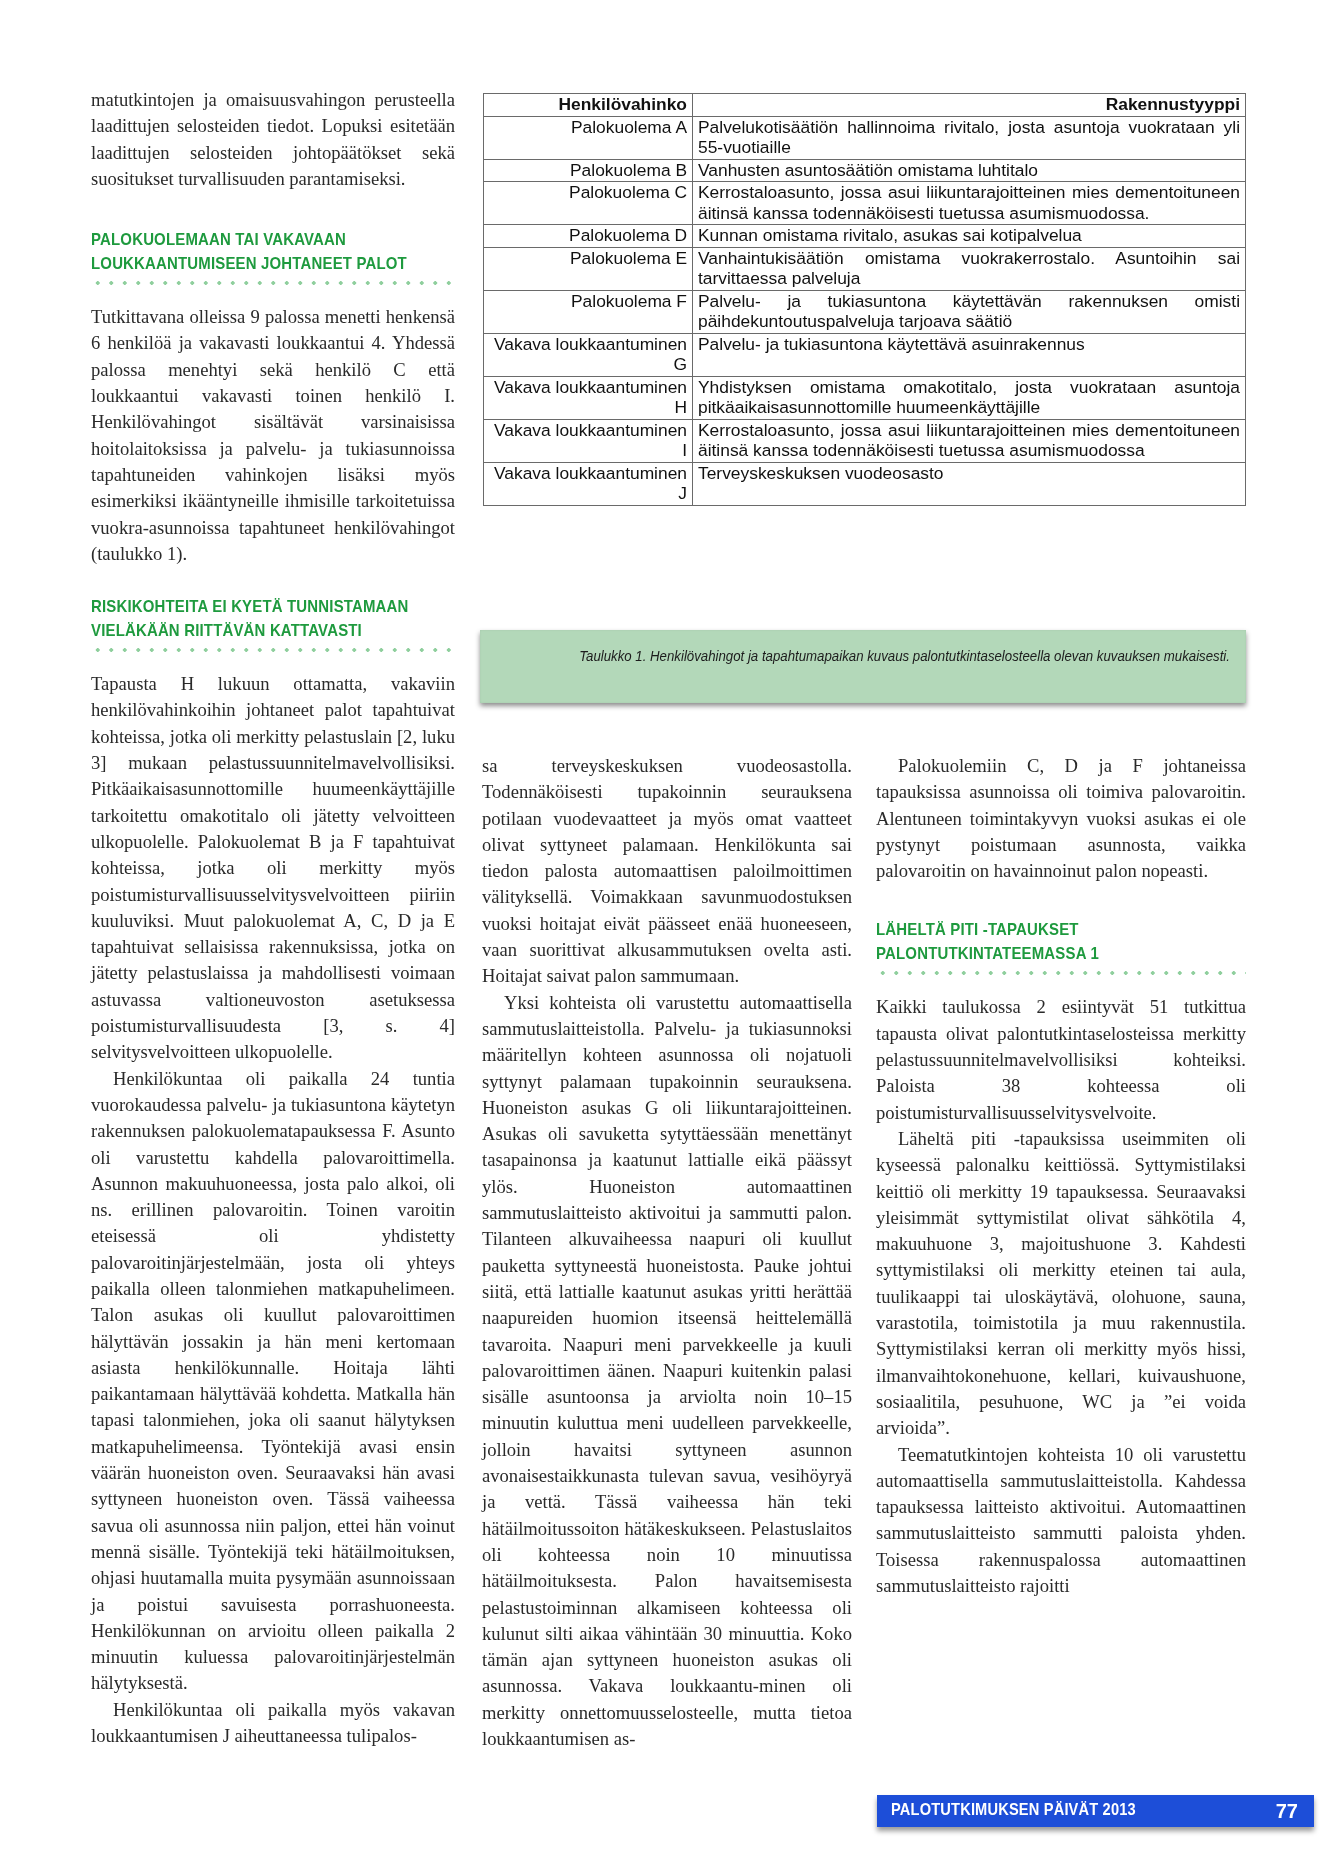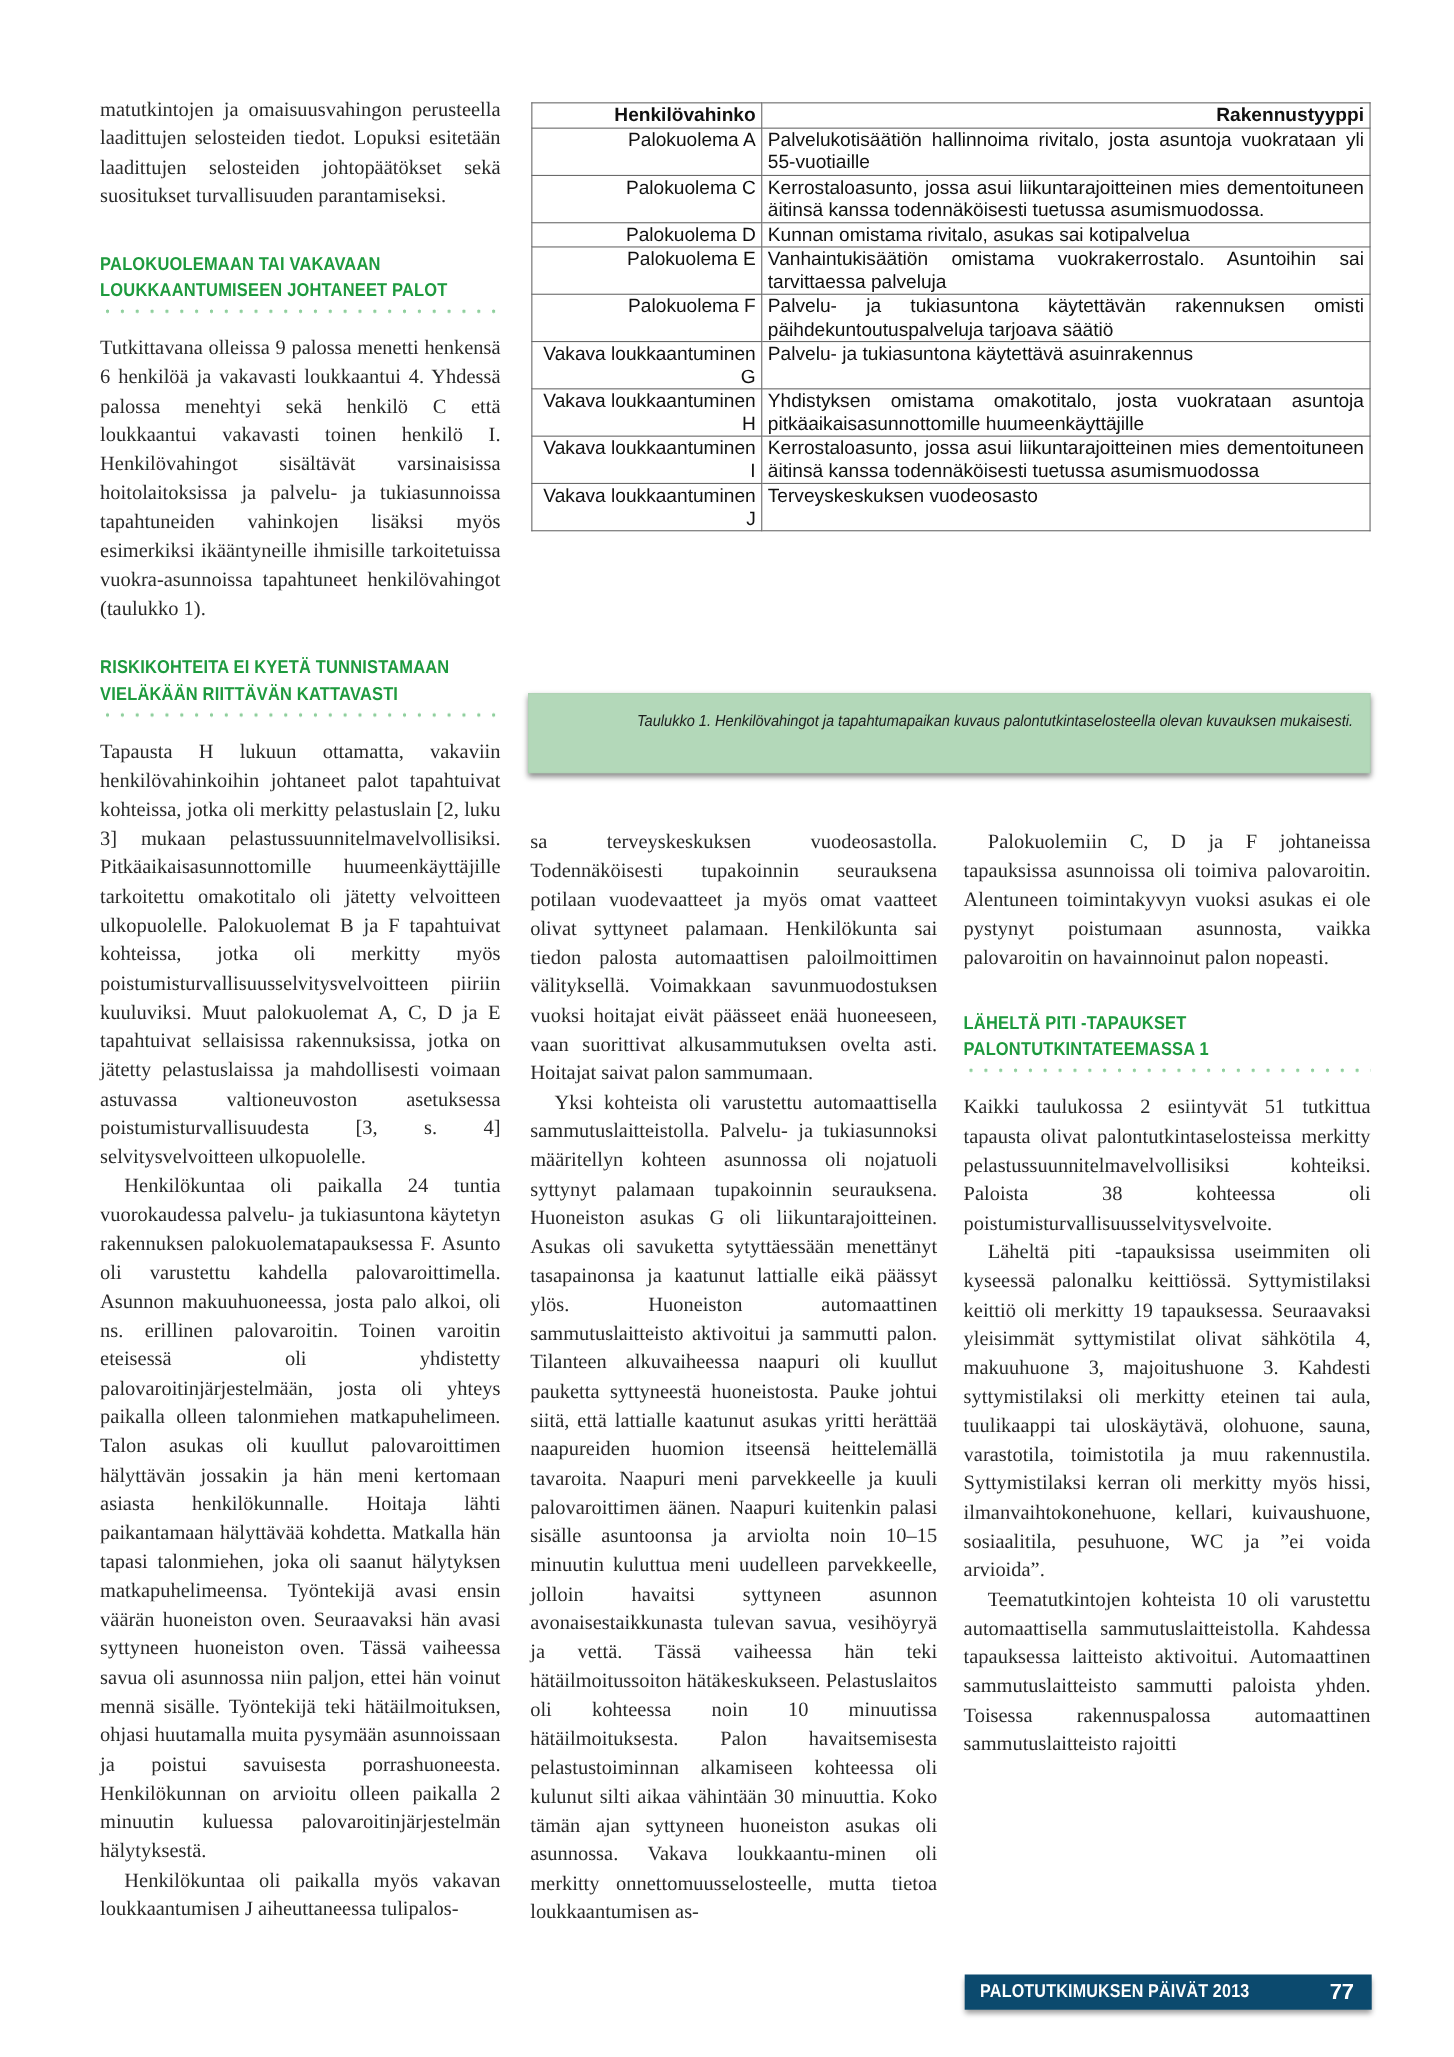--- a/index.html
+++ b/index.html
@@ -35,21 +35,21 @@
 
   
   #caption { position: absolute; left: 480px; top: 630px; width: 766px; height: 73px;
              background: #b3d8b9; box-shadow: 0 3px 5px rgba(0,0,0,0.45), inset 0 0 2px rgba(0,0,0,0.08);
              box-sizing: border-box; padding: 13px 14px 0 14px; text-align: right; }
   #caption span { font-family: "Liberation Sans", "DejaVu Sans", sans-serif; font-style: italic;
                   font-size: 14.4px; line-height: 26px; color: #1c1c1c; display: block;
                   transform: scaleX(0.92); transform-origin: left top; width: 800px; }
 
   
-  #footer { position: absolute; left: 877px; top: 1795px; width: 370px; height: 32px; background: #0c4a6e;
+  #footer { position: absolute; left: 877px; top: 1795px; width: 437px; height: 32px; background: #1d4ed8;
             box-shadow: 0 4px 5px rgba(0,0,0,0.4); }
   #footer .ftitle { position: absolute; left: 14px; top: 5px; font-family: "Liberation Sans", "DejaVu Sans", sans-serif;
                     font-weight: bold; font-size: 17px; color: #fff; letter-spacing: 0.2px;
                     transform: scaleX(0.86); transform-origin: left center; white-space: nowrap; }
   #footer .fpage { position: absolute; right: 16px; top: 5px; font-family: "Liberation Sans", "DejaVu Sans", sans-serif;
                    font-weight: bold; font-size: 20px; color: #fff; }
 </style>
 </head>
 <body>
 
@@ -78,20 +78,24 @@
       <thead>
         <tr>
           <th class="c1">Henkilövahinko</th>
           <th>Rakennustyyppi</th>
         </tr>
       </thead>
       <tbody>
         <tr>
           <td class="c1">Palokuolema A</td>
           <td class="c2">Palvelukotisäätiön hallinnoima rivitalo, josta asuntoja vuokrataan yli 55-vuotiaille</td>
+        </tr>
+        <tr>
+          <td class="c1">Palokuolema B</td>
+          <td class="c2">Vanhusten asuntosäätiön omistama luhtitalo</td>
         </tr>
         <tr>
           <td class="c1">Palokuolema C</td>
           <td class="c2">Kerrostaloasunto, jossa asui liikuntarajoitteinen mies dementoituneen äitinsä kanssa todennäköisesti tuetussa asumismuodossa.</td>
         </tr>
         <tr>
           <td class="c1">Palokuolema D</td>
           <td class="c2">Kunnan omistama rivitalo, asukas sai kotipalvelua</td>
         </tr>
         <tr>

